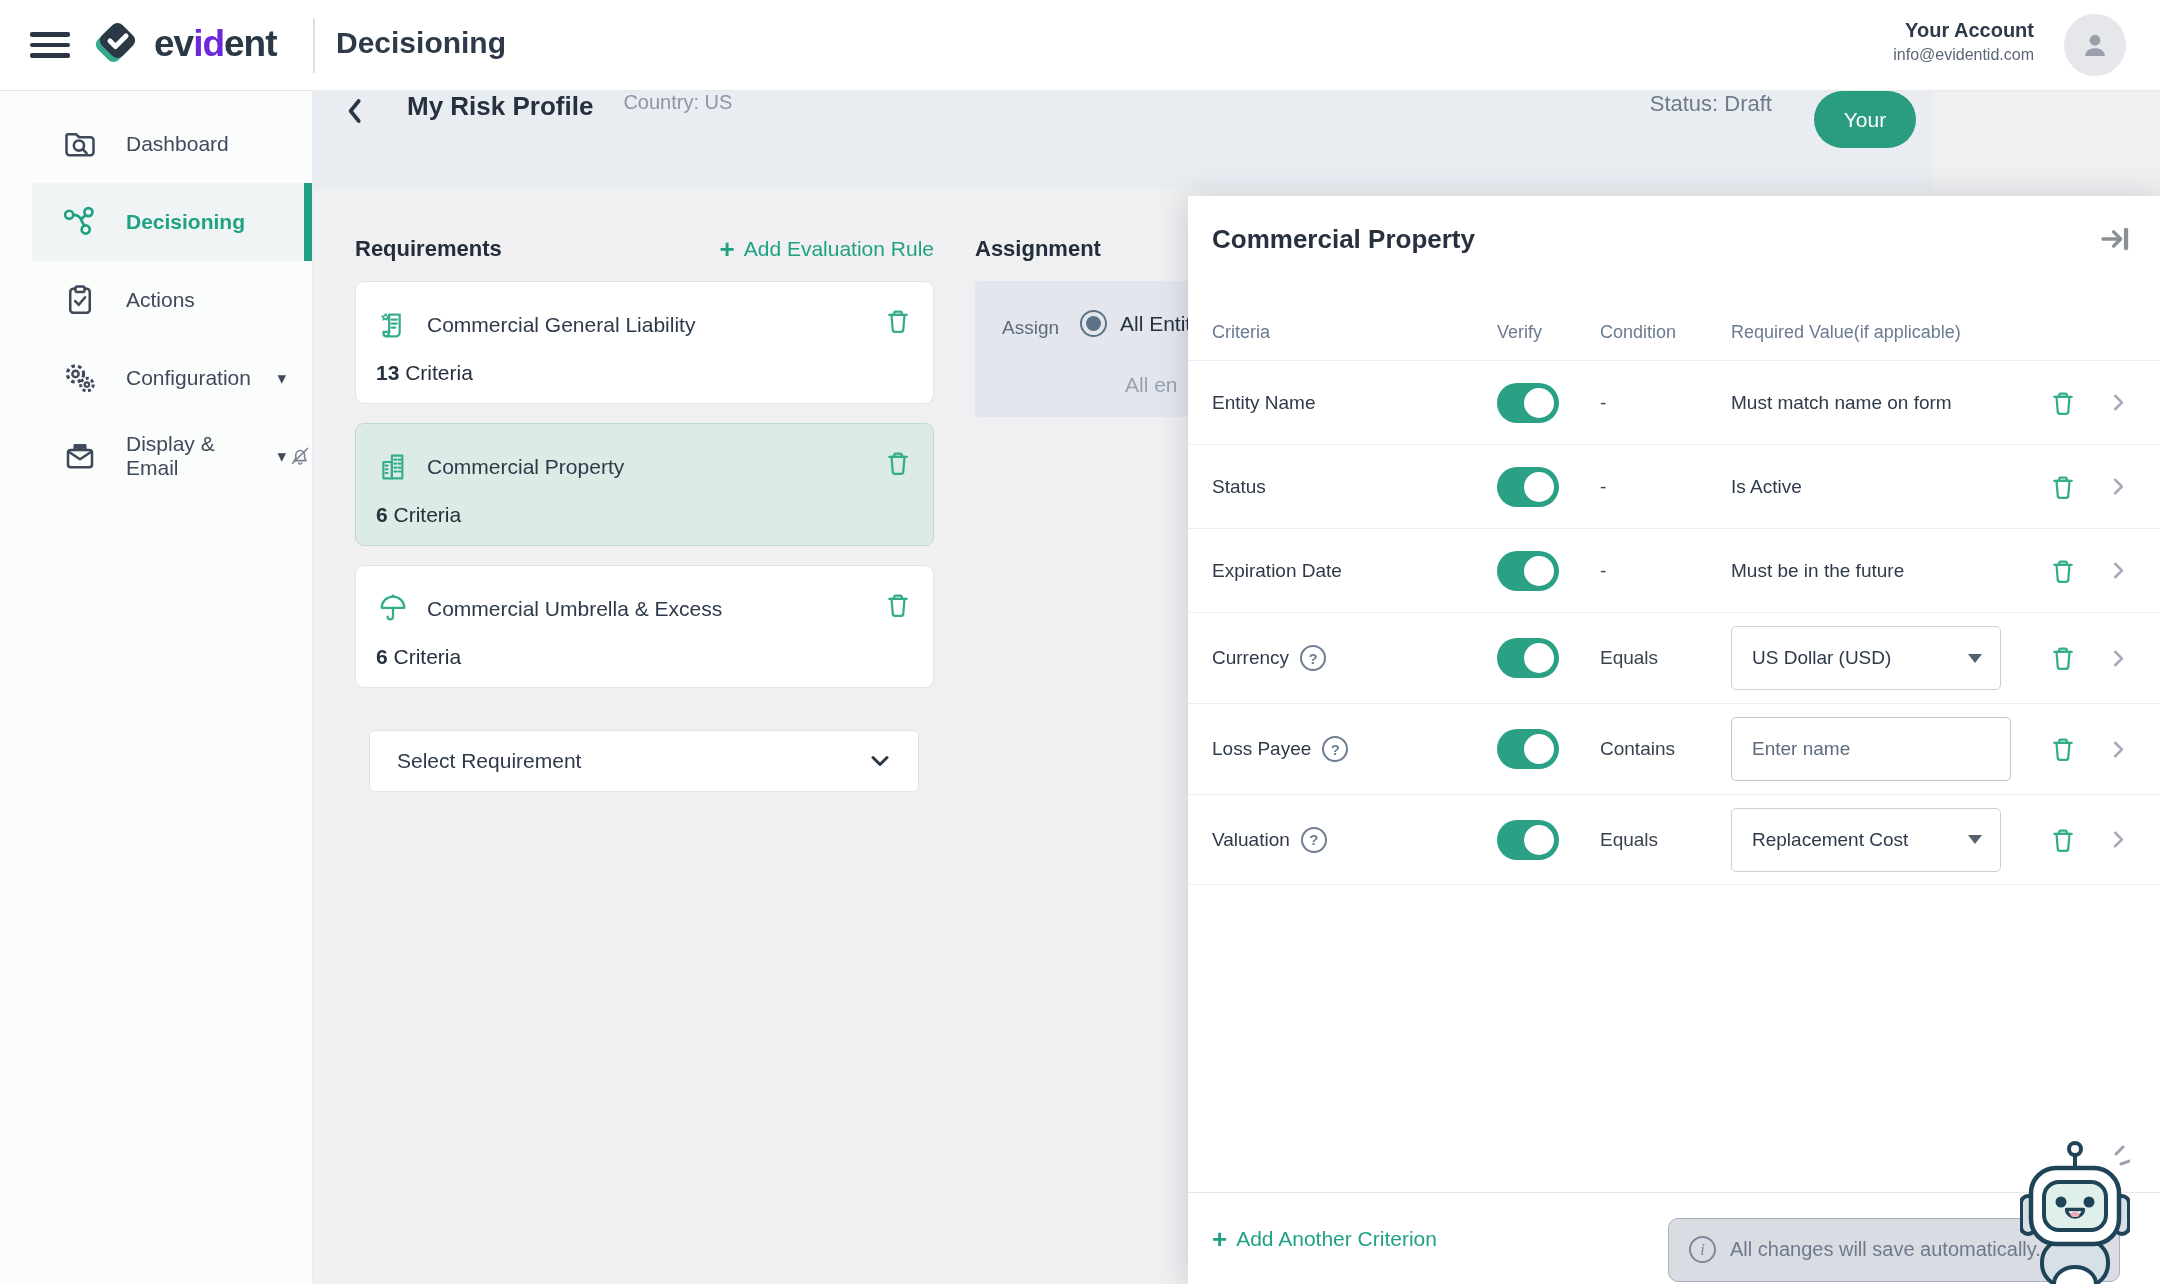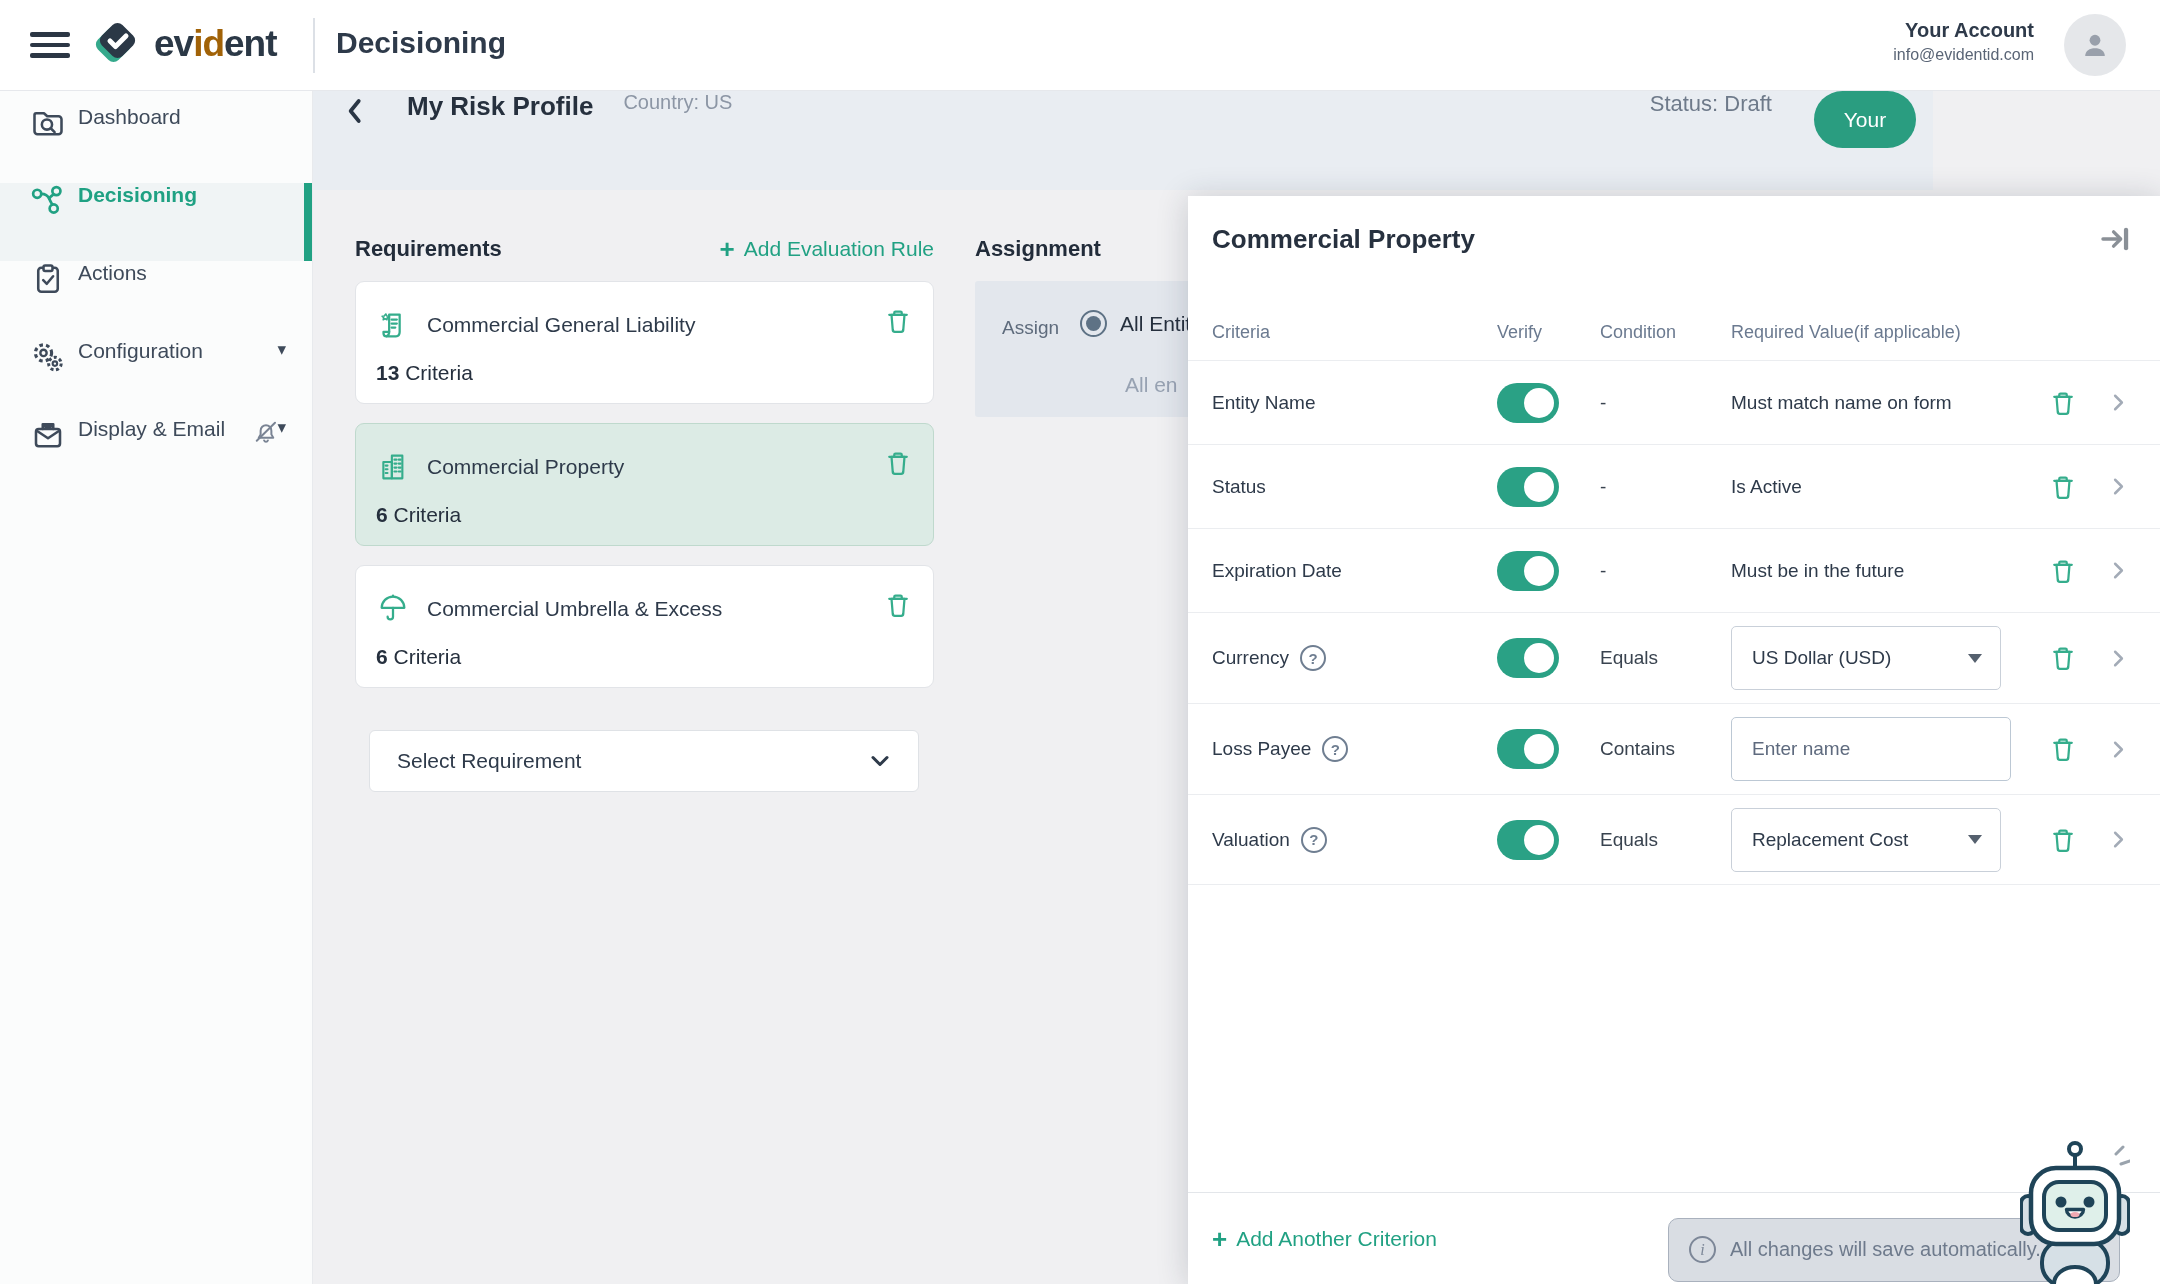--- a/index.html
+++ b/index.html
@@ -6,32 +6,32 @@
   html,body { width:2160px; height:1284px; overflow:hidden; }
   body { position:relative; background:#F0F0F2; font-family:"Liberation Sans","DejaVu Sans",sans-serif; color:#2E3A4A; }
   svg { display:block; }
 
   
   .topbar { position:absolute; left:0; top:0; width:2160px; height:91px; background:#fff; border-bottom:1px solid #E6E8EC; z-index:30; }
   .hamburger { position:absolute; left:30px; top:28px; width:40px; height:34px; display:flex; flex-direction:column; justify-content:center; gap:6px; cursor:pointer; }
   .hamburger i { display:block; height:4.5px; background:#2B3644; border-radius:2px; }
   .logo { position:absolute; left:86px; top:14px; display:flex; align-items:center; gap:8px; }
   .wordmark { font-size:37px; font-weight:800; letter-spacing:-1px; color:#2B3846; }
-  .wordmark .mid { color:#a16207; }
+  .wordmark .mid { color:#6d28d9; }
   .tb-divider { position:absolute; left:313px; top:18px; height:55px; width:2px; background:#DCE0E6; }
   .tb-title { position:absolute; left:336px; top:26px; font-size:30px; font-weight:700; color:#2E3A4A; }
   .account-select { position:absolute; left:1512px; top:15px; width:297px; height:60px; background:#F8F9FB; border:1px solid #CBD2DB; border-radius:6px; display:flex; align-items:center; justify-content:space-between; padding:0 20px 0 24px; font-size:21px; color:#333F4F; cursor:pointer; }
   .account-info { position:absolute; right:126px; top:19px; text-align:right; }
   .account-info .acct-name { font-size:20px; font-weight:700; color:#2E3A4A; }
   .account-info .acct-email { font-size:16px; color:#5A6576; margin-top:4px; }
   .avatar { position:absolute; right:34px; top:14px; width:62px; height:62px; border-radius:50%; background:#E5E7EA; display:flex; align-items:center; justify-content:center; cursor:pointer; }
 
   
   .sidebar { position:absolute; left:0; top:91px; width:313px; height:1193px; background:#FBFCFC; border-right:1px solid #E8EAED; z-index:20; padding-top:14px; }
-  .nav-item { position:relative; height:78px; display:flex; padding-left:30px; gap:12px; font-size:21px; color:#3E4A5A; cursor:pointer; }
+  .nav-item { position:relative; height:78px; display:flex; align-items:center; padding-left:30px; gap:28px; font-size:21px; color:#3E4A5A; cursor:pointer;margin-left:32px; }
   .nav-item.active { background:#F0F4F5; color:#1FA183; font-weight:700; }
   .nav-item.active::after { content:''; position:absolute; right:0; top:0; bottom:0; width:8px; background:#21A183; }
   .nicon { width:36px; height:36px; flex:0 0 36px; }
   .nav-caret { position:absolute; right:26px; font-size:17px; color:#3E4A5A; }
   .bell-off { width:30px; height:30px; margin-left:14px; }
 
   
   .profilebar { position:absolute; left:313px; top:91px; width:1620px; height:99px; background:#E9EDF2; display:flex; z-index:10; }
   .back-btn { margin-left:22px; width:40px; height:40px; display:flex; align-items:center; justify-content:center; cursor:pointer; }
   .rp-title { margin-left:32px; font-size:26px; font-weight:700; color:#26303E; }

